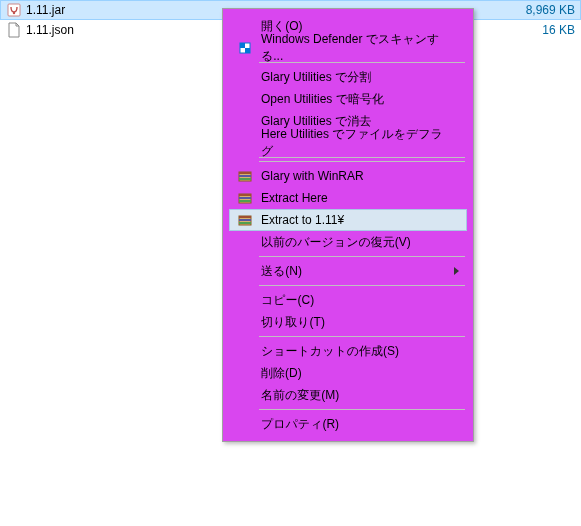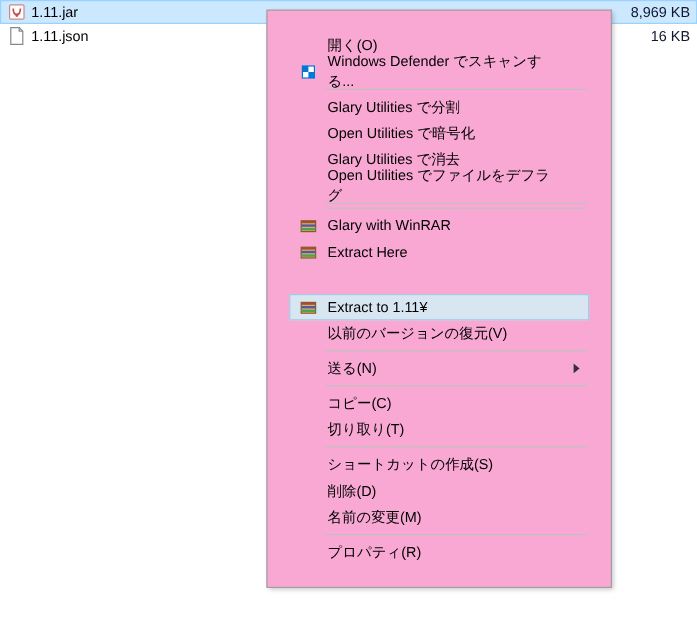--- a/index.html
+++ b/index.html
@@ -31,45 +31,44 @@
   height: 16px;
   margin-right: 4px;
   display: inline-flex;
   align-items: center;
   justify-content: center;
 }
 .file-name { flex: 1; }
 .file-size {
   text-align: right;
   width: 70px;
-  color: #0f172a;
+  color: #0369a1;
 }
 .context-menu {
   position: absolute;
   top: 8px;
   left: 222px;
-  width: 288px;
-  background: #f9a8d4;
+  width: 252px;
+  background: #d946ef;
   border: 1px solid #a0a0a0;
   box-shadow: 2px 2px 4px rgba(0,0,0,0.25);
-  padding: 18px;
+  padding: 6px;
 }
 .menu-item {
   display: flex;
   align-items: center;
   height: 22px;
   padding: 0 24px 0 4px;
   position: relative;
 }
 .menu-item:hover, .menu-item.highlighted {
   background: #d8e6f2;
   border: 1px solid #a8c8e4;
   padding-right: 23px;
   padding-left: 3px;
-  margin-top: 24px;
 }
 .menu-icon {
   width: 24px;
   height: 18px;
   display: inline-flex;
   align-items: center;
   justify-content: center;
   margin-right: 4px;
 }
 .menu-label { flex: 1; }
@@ -140,21 +139,21 @@
   <div class="menu-item">
       <span class="mi-spacer"></span>
       <span class="menu-label">Open Utilities で暗号化</span>
     </div>
   <div class="menu-item">
       <span class="mi-spacer"></span>
       <span class="menu-label">Glary Utilities で消去</span>
     </div>
   <div class="menu-item">
       <span class="mi-spacer"></span>
-      <span class="menu-label">Open Utilities でファイルをデフラグ</span>
+      <span class="menu-label">Here Utilities でファイルをデフラグ</span>
     </div>
   <div class="menu-sep"></div>
   <div class="menu-sep"></div>
   <div class="menu-item">
     <span class="menu-icon">
         <svg width="16" height="16" viewBox="0 0 16 16">
           <rect x="2" y="4" width="12" height="9" fill="#d8b070" stroke="#8a5a22"></rect>
           <rect x="2" y="4" width="12" height="2" fill="#a05030"></rect>
           <rect x="2" y="7" width="12" height="2" fill="#5858a0"></rect>
           <rect x="2" y="10" width="12" height="2" fill="#50a050"></rect>

